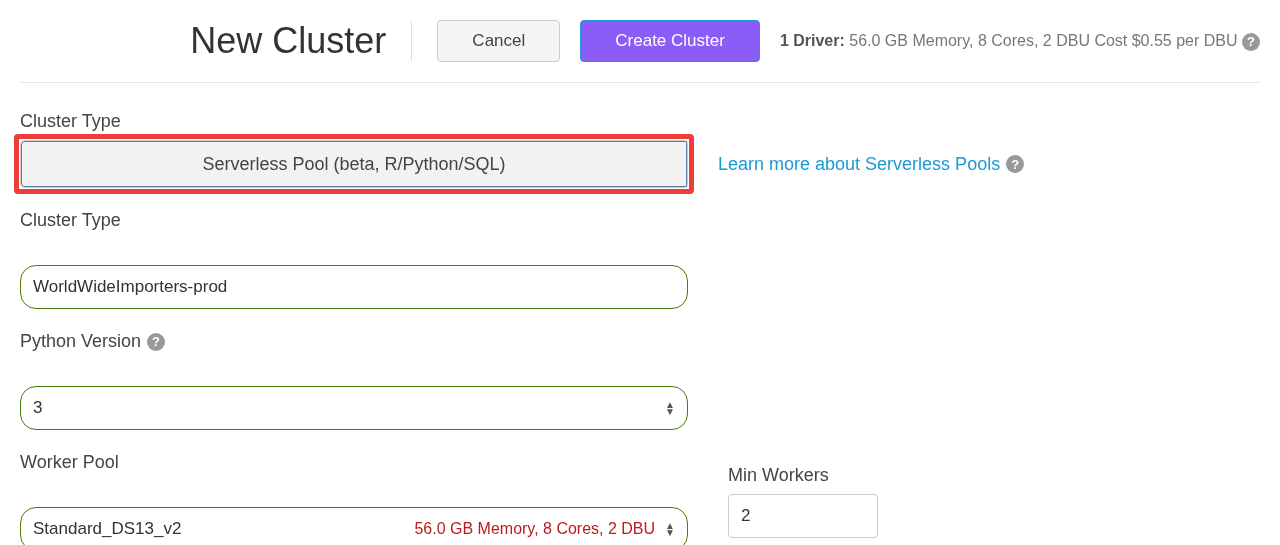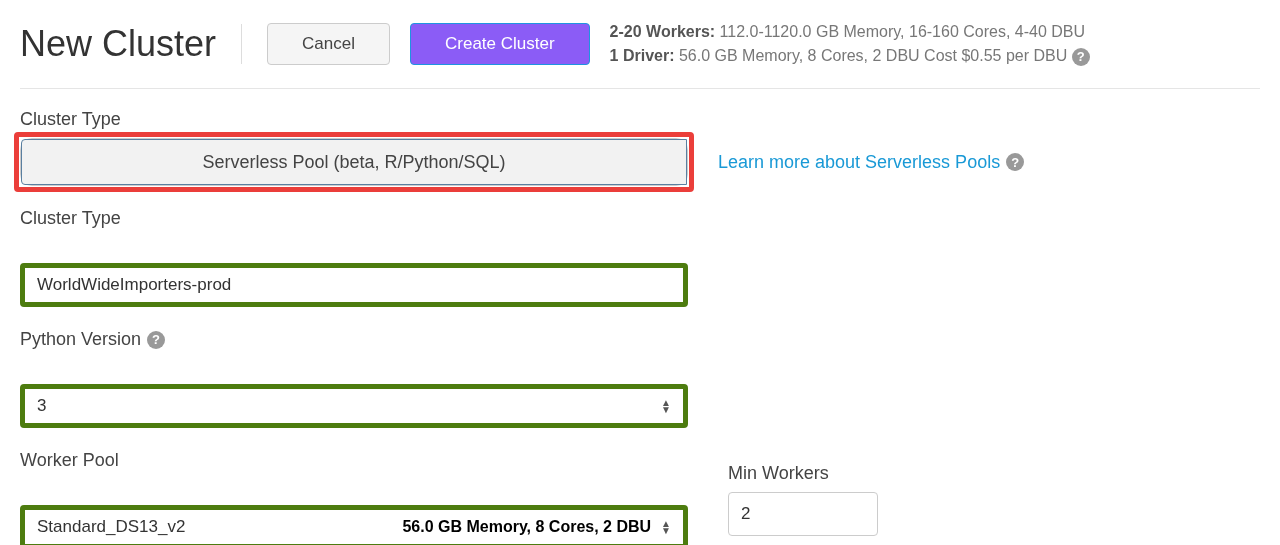--- a/index.html
+++ b/index.html
@@ -9,21 +9,22 @@
       color: #333;
       width: 1280px;
       padding: 20px;
     }
     .header-row {
       display: flex;
       align-items: center;
       gap: 20px;
       padding-bottom: 20px;
       border-bottom: 1px solid #e5e5e5;
-      margin-bottom: 20px;
+      margin-bottom: 28px;
+      justify-content: flex-end;
     }
     .page-title {
       font-size: 36px;
       font-weight: 400;
       color: #333;
     }
     .vbar {
       width: 1px;
       height: 40px;
       background: #ddd;
@@ -61,21 +62,21 @@
     }
     .field-group { margin-bottom: 22px; }
     .cluster-type-row {
       display: flex;
       align-items: center;
       gap: 30px;
     }
     .segmented {
       display: flex;
       border: 1px solid #ccc;
-      border-radius: 12px;
+      border-radius: 4px;
       overflow: visible;
       width: 668px;
       height: 48px;
     }
     .segmented .seg {
       flex: 1;
       display: flex;
       align-items: center;
       justify-content: center;
       font-size: 18px;
@@ -100,32 +101,32 @@
       color: #1999d6;
       font-size: 18px;
       text-decoration: none;
       display: flex;
       align-items: center;
       gap: 6px;
     }
     .text-input, .select {
       width: 668px;
       height: 44px;
-      border: 5px solid #4d7c0f;
-      border-radius: 4px;
+      border: 1px solid #4d7c0f;
+      border-radius: 16px;
       padding: 0 12px;
       font-size: 17px;
       color: #333;
       background: #fff;
       display: flex;
       align-items: center;
       justify-content: space-between;
       margin-top: 34px;
     }
-    .select-meta { color: #000000; font-size: 16px; font-weight: bold; }
+    .select-meta { color: #b91c1c; font-size: 16px; }
     .row-flex { display: flex; gap: 40px; align-items: flex-end; }
     .small-input {
       width: 150px;
       height: 44px;
       border: 1px solid #ccc;
       border-radius: 4px;
       padding: 0 12px;
       font-size: 17px;
       color: #333;
     }
@@ -152,23 +153,20 @@
   </style>
 </head>
 <body>
 
 <div class="header-row">
   <div class="page-title">New Cluster</div>
   <div class="vbar"></div>
   <button class="btn btn-cancel">Cancel</button>
   <button class="btn btn-primary">Create Cluster</button>
   <div class="summary">
-    <div>
-      <b>2-20 Workers:</b><span> 112.0-1120.0 GB Memory, 16-160 Cores, 4-40 DBU</span>
-    </div>
     <div>
       <b>1 Driver:</b><span> 56.0 GB Memory, 8 Cores, 2 DBU Cost $0.55 per DBU </span><span class="help-icon">?</span>
     </div>
   </div>
 </div>
 
 <div class="field-group">
   <div class="label">Cluster Type</div>
   <div class="cluster-type-row">
     <div class="segmented">

